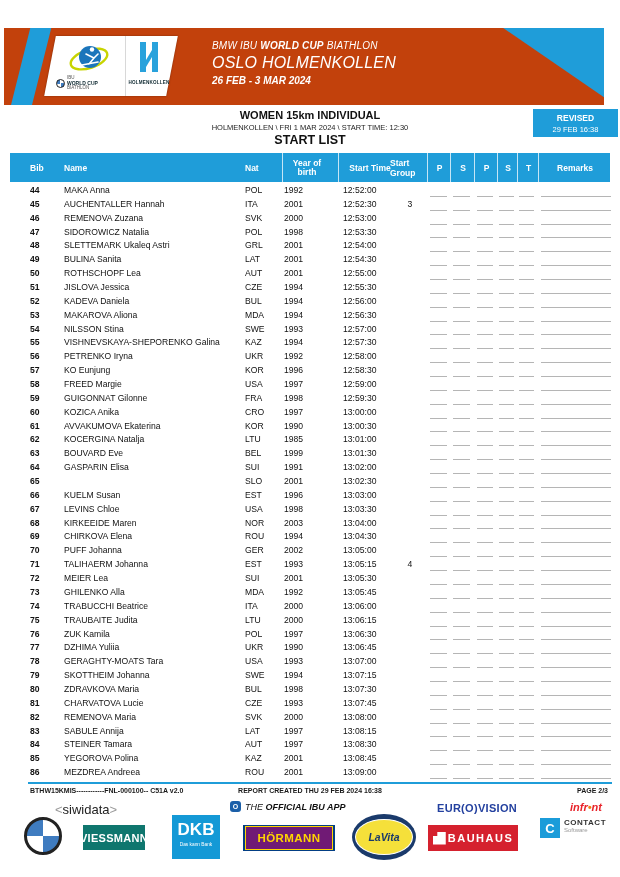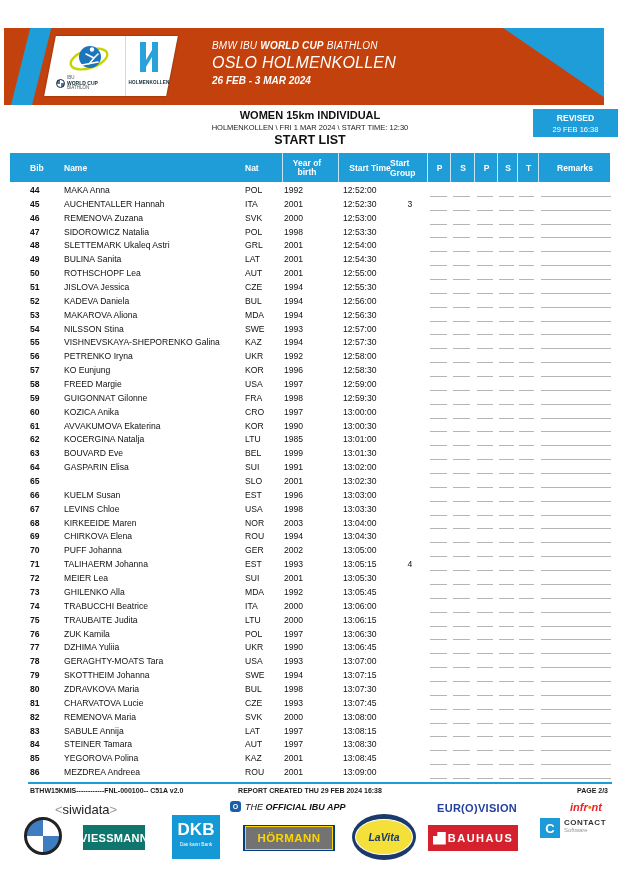--- a/index.html
+++ b/index.html
@@ -80,21 +80,21 @@
   .ibuapp-ic{width:11px;height:11px;border-radius:3px;background:#1b5fa8;color:#fff;font-size:7px;font-weight:bold;display:flex;align-items:center;justify-content:center;font-style:normal;}
   .eurovision{left:437px;top:802px;font-size:11px;font-weight:bold;color:#23409f;letter-spacing:.3px;}
   .infront{left:570px;top:801px;font-size:11px;font-weight:bold;font-style:italic;color:#e8232a;}
   .infront .dot{color:#f07f13;}
 
   .bmw{left:24px;top:817px;width:38px;height:38px;border-radius:50%;border:3px solid #222;background:conic-gradient(#fff 0 25%,#3f7cc0 25% 50%,#fff 50% 75%,#3f7cc0 75% 100%);box-sizing:border-box;}
   .viessmann{left:83px;top:825px;width:62px;height:25px;background:#0f766e;color:#fff;font-size:11px;font-weight:bold;display:flex;align-items:center;justify-content:center;letter-spacing:.3px;}
   .dkb{left:172px;top:815px;width:48px;height:44px;background:#1499d6;color:#fff;text-align:center;}
   .dkb .d1{font-size:17px;font-weight:bold;margin-top:5px;}
   .dkb .d2{font-size:4.8px;margin-top:2px;}
-  .hormann{left:243px;top:825px;width:92px;height:26px;background:#737373;border:2px solid #023e84;box-sizing:border-box;display:flex;align-items:center;justify-content:center;}
+  .hormann{left:243px;top:825px;width:92px;height:26px;background:#701a75;border:2px solid #023e84;box-sizing:border-box;display:flex;align-items:center;justify-content:center;}
   .hormann .in{border:1px solid #ffd500;width:100%;height:100%;display:flex;align-items:center;justify-content:center;color:#ffd500;font-weight:bold;font-size:11.5px;letter-spacing:.4px;}
   .lavita{left:352px;top:814px;width:64px;height:46px;border-radius:50%;background:#1a3a6b;display:flex;align-items:center;justify-content:center;}
   .lavita .in{width:56px;height:34px;border-radius:50%;background:#f5e03a;display:flex;align-items:center;justify-content:center;font-style:italic;font-weight:bold;font-size:10.5px;color:#1a3a6b;border:1px solid #fff;}
   .bauhaus{left:428px;top:825px;width:90px;height:26px;background:#d5212e;display:flex;align-items:center;justify-content:center;gap:2px;}
   .bauhaus .ic{width:13px;height:13px;background:#fff;clip-path:polygon(0 100%,0 35%,35% 35%,35% 0,100% 0,100% 100%);}
   .bauhaus .tx{color:#fff;font-weight:bold;font-size:11px;letter-spacing:1.5px;}
   .contact{left:540px;top:818px;display:flex;align-items:flex-start;gap:4px;}
   .contact .ic{width:20px;height:20px;background:#1b9cd9;color:#fff;font-weight:bold;font-size:13px;display:flex;align-items:center;justify-content:center;}
   .contact .t1{font-size:8px;font-weight:bold;color:#333;letter-spacing:.5px;}
   .contact .t2{font-size:6px;color:#999;}

